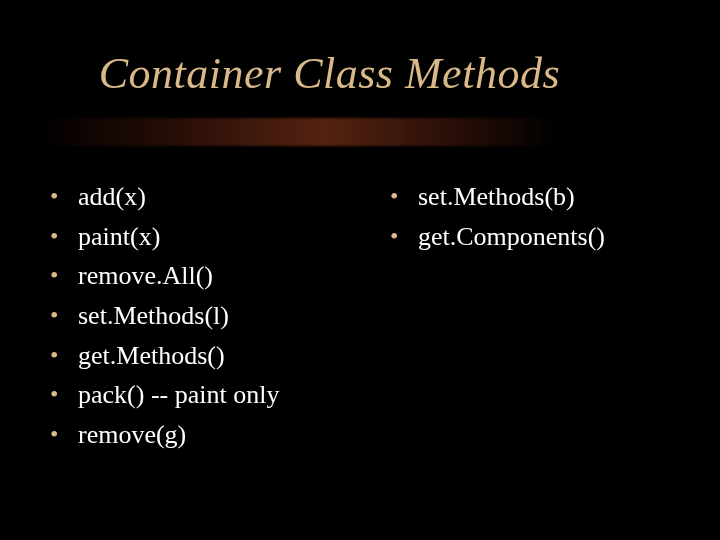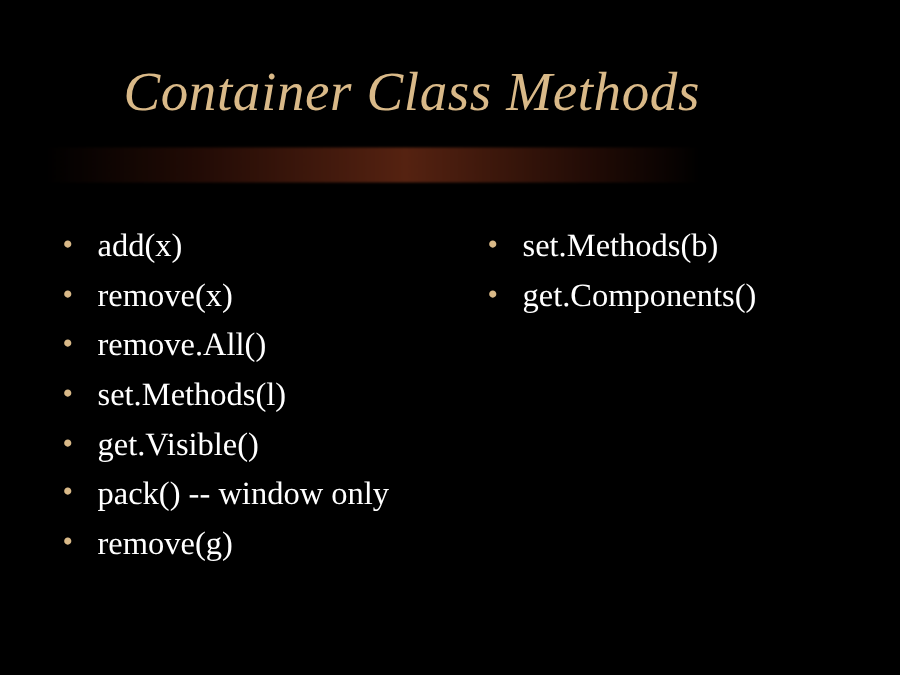--- a/index.html
+++ b/index.html
@@ -89,37 +89,37 @@
 
   <div class="body">
 
     <div class="col col-left">
       <div class="item">
         <span class="bullet">•</span>
         <span class="label">add(x)</span>
       </div>
       <div class="item">
         <span class="bullet">•</span>
-        <span class="label">remove(x)</span>
+        <span class="label">paint(x)</span>
       </div>
       <div class="item">
         <span class="bullet">•</span>
         <span class="label">remove.All()</span>
       </div>
       <div class="item">
         <span class="bullet">•</span>
         <span class="label">set.Methods(l)</span>
       </div>
       <div class="item">
         <span class="bullet">•</span>
-        <span class="label">get.Visible()</span>
+        <span class="label">get.Methods()</span>
       </div>
       <div class="item">
         <span class="bullet">•</span>
-        <span class="label">pack() -- window only</span>
+        <span class="label">pack() -- paint only</span>
       </div>
       <div class="item">
         <span class="bullet">•</span>
         <span class="label">remove(g)</span>
       </div>
     </div>
 
     <div class="col col-right">
       <div class="item">
         <span class="bullet">•</span>

